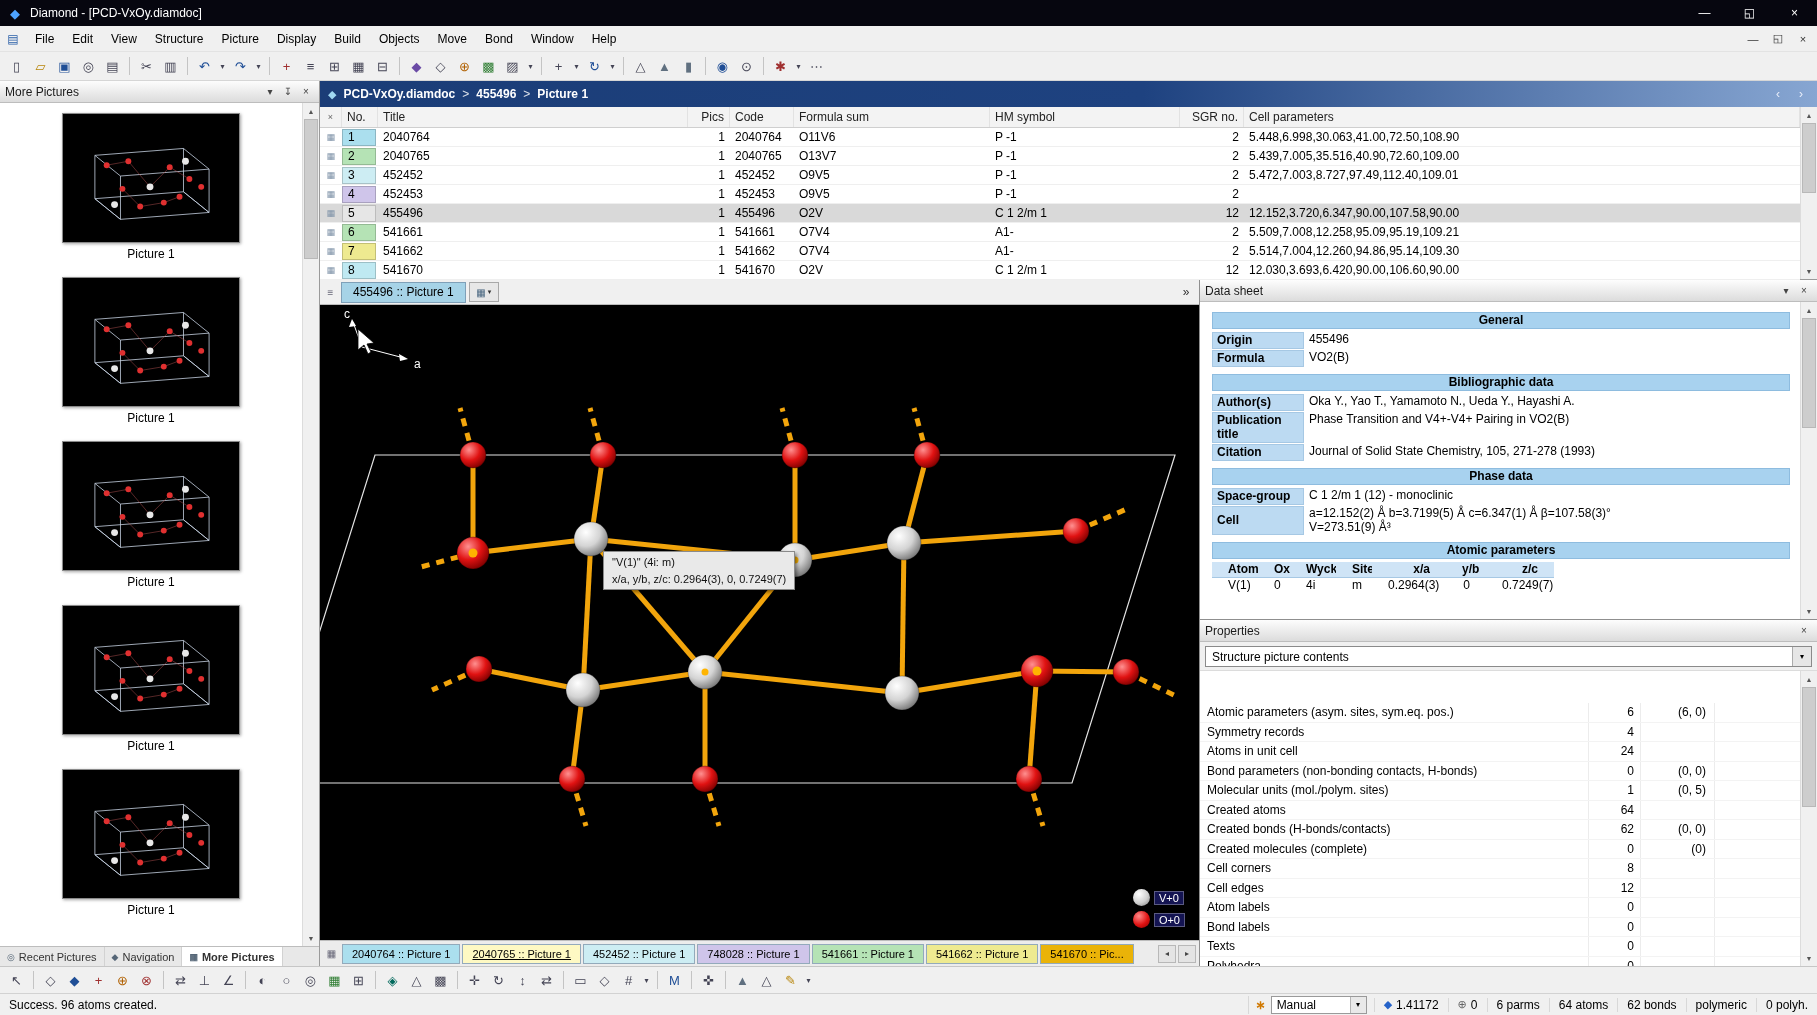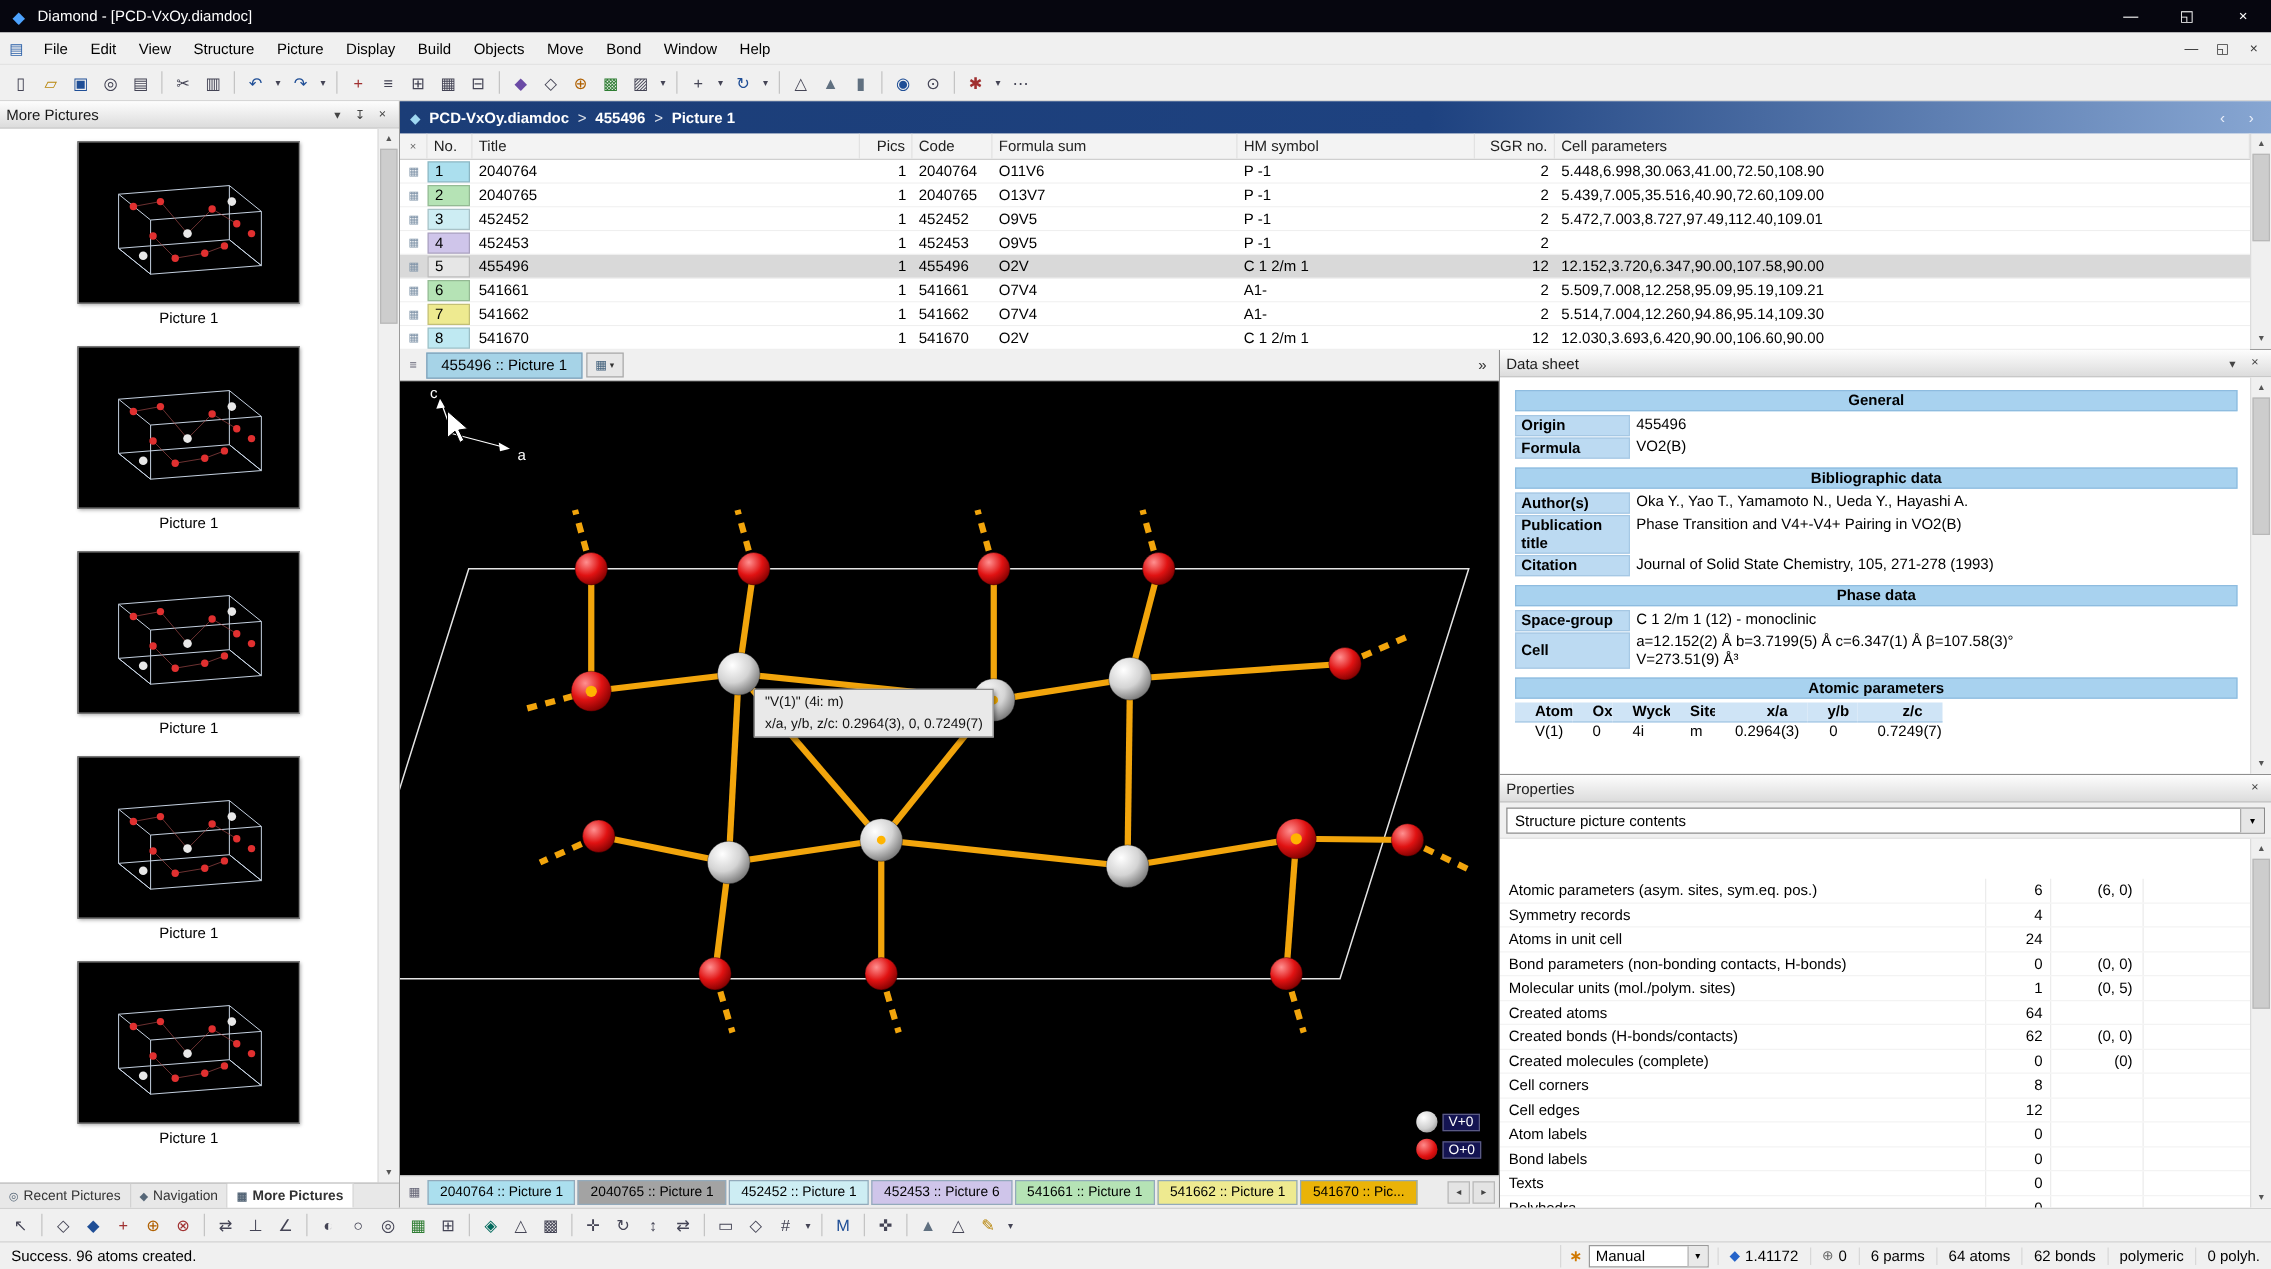--- a/index.html
+++ b/index.html
@@ -587,23 +587,23 @@
               <span class="legend-sphere sphere-o"></span>
               <span class="legend-label">O+0</span>
             </div>
           </div>
         </div>
 
         <div class="picture-tabs">
           <span class="pt-handle">▦</span>
           <div style="display:flex; gap:2px;">
               <div class="ptab" style="background: rgb(171, 223, 238);">2040764 :: Picture 1</div>
-              <div class="ptab" style="background: #a3a3a3;">2040765 :: Picture 1</div>
+              <div class="ptab" style="background: #fef9c3; text-decoration: underline;">2040765 :: Picture 1</div>
               <div class="ptab" style="background: rgb(205, 237, 243);">452452 :: Picture 1</div>
-              <div class="ptab" style="background: rgb(207, 197, 234);">452453 :: Picture 6</div>
+              <div class="ptab" style="background: rgb(207, 197, 234);">748028 :: Picture 1</div>
               <div class="ptab" style="background: rgb(181, 227, 181);">541661 :: Picture 1</div>
               <div class="ptab" style="background: rgb(238, 234, 144);">541662 :: Picture 1</div>
               <div class="ptab" style="background: #eab308;">541670 :: Pic...</div>
             </div>
           <span class="pt-spacer"></span>
           <span class="pt-arrow">◂</span>
           <span class="pt-arrow">▸</span>
         </div>
       </div>
 

